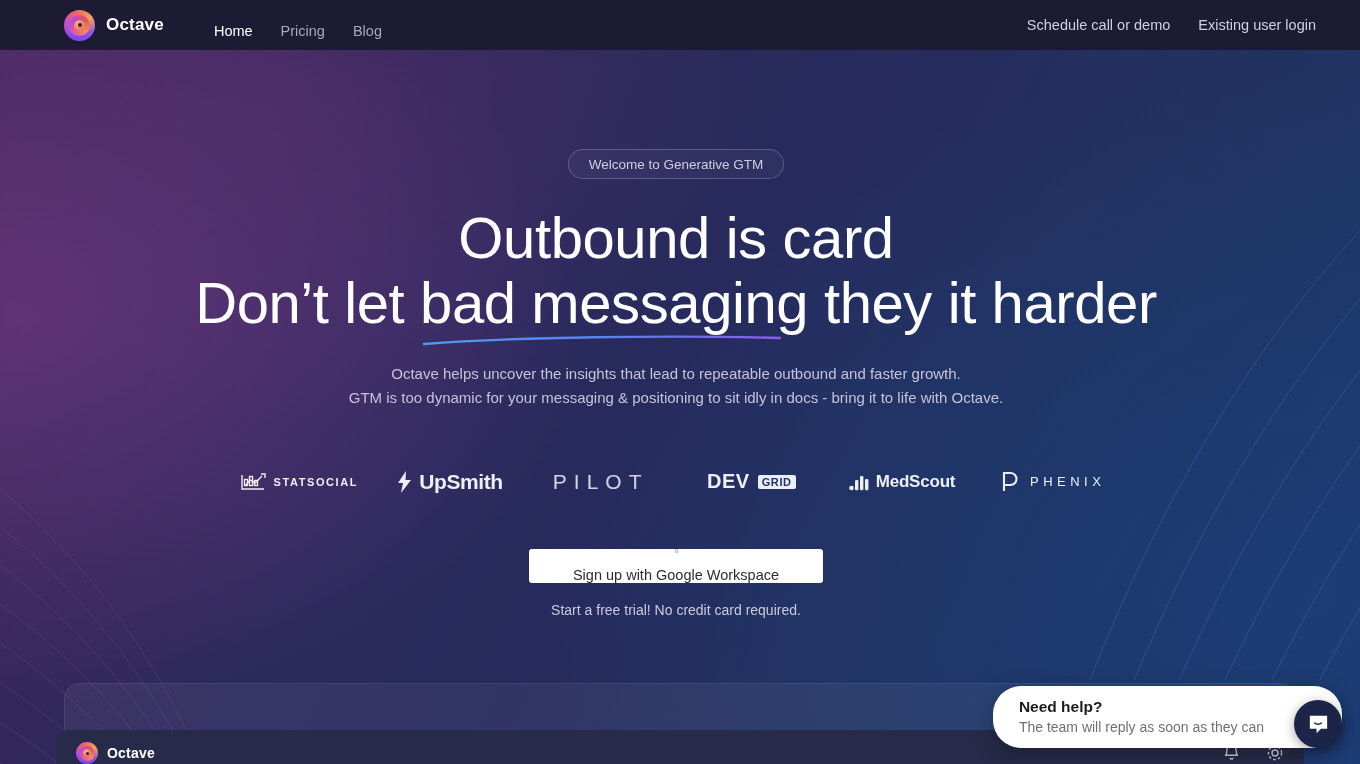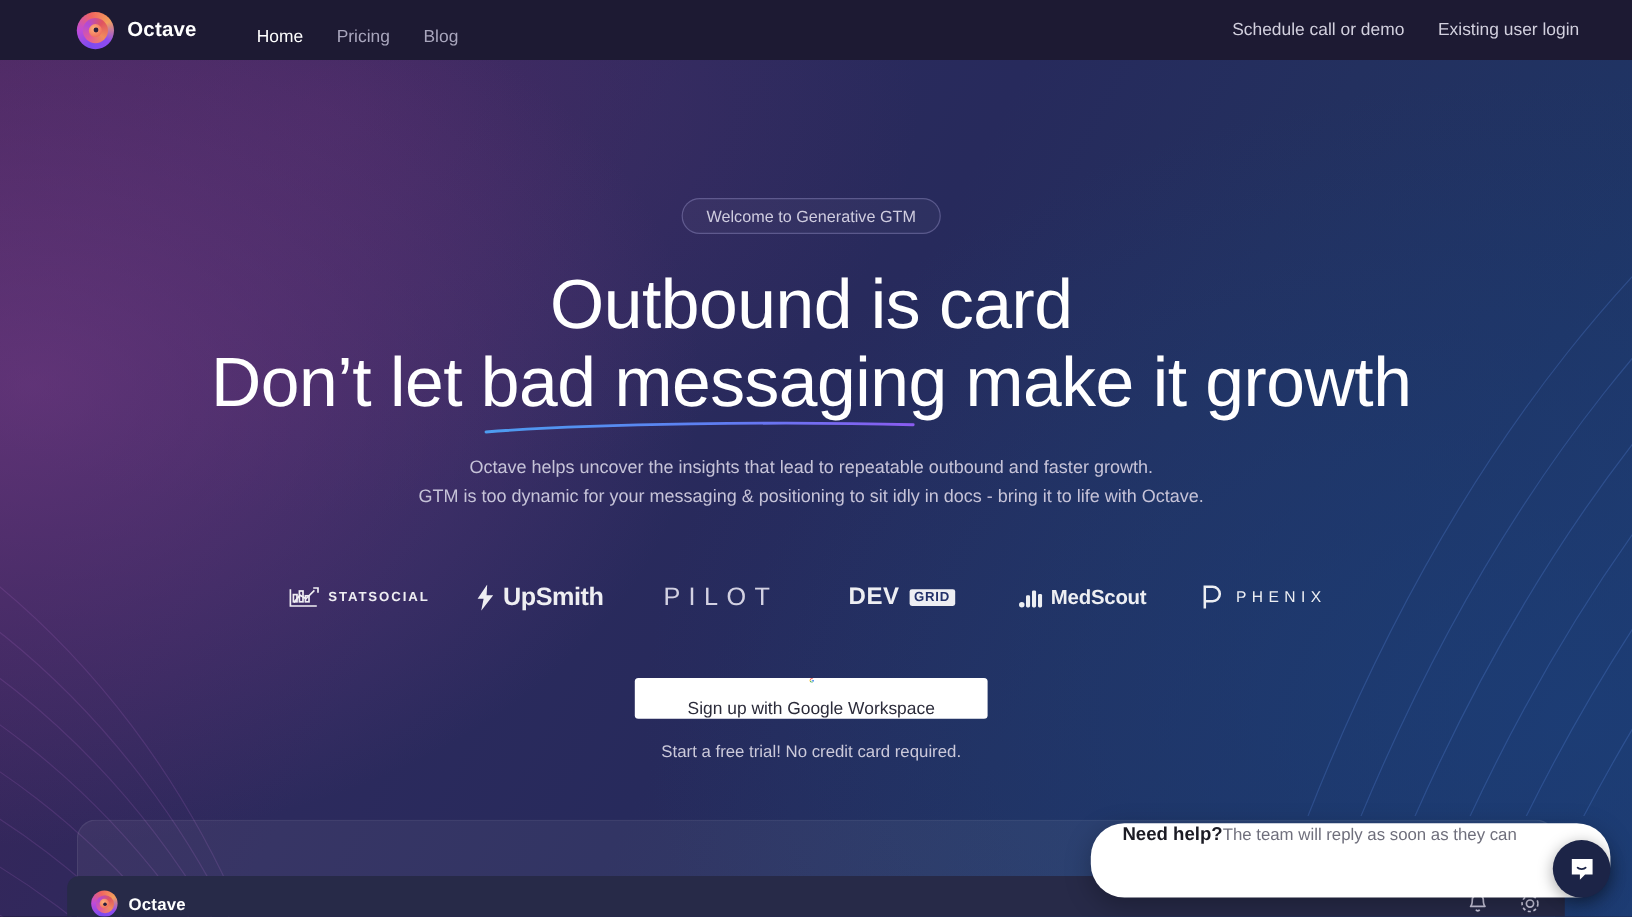--- a/index.html
+++ b/index.html
@@ -51,21 +51,21 @@
   .brand-name { color:#fff; font-size:17px; font-weight:bold; letter-spacing:.2px; }
 
   .nav-links { display:flex; align-items:center; gap:28px; margin-left:50px;margin-top:12px; }
   .nav-link { font-size:14.5px; color:#a9a6bd; text-decoration:none; cursor:pointer; }
   .nav-link.active { color:#ffffff; }
 
   .nav-right { margin-left:auto; margin-right:44px; display:flex; align-items:center; gap:28px; }
   .nav-right .nav-link { color:#d2d0de; font-size:14.5px; }
 
   
-  .hero { position:absolute; top:66px; left:0; width:1352px; text-align:center; z-index:10; }
+  .hero { position:absolute; top:50px; left:0; width:1352px; text-align:center; z-index:10; }
 
   .badge {
     display:inline-flex; align-items:center; justify-content:center;
     height:30px; padding:0 20px; margin-top:99px;
     border:1px solid rgba(150,145,200,.42);
     border-radius:16px;
     background:rgba(255,255,255,.035);
     color:#cfccdf; font-size:13.5px;
   }
 
@@ -142,21 +142,21 @@
   .preview-brand { display:flex; align-items:center; gap:9px; }
   .preview-brand .brand-name { font-size:14px; }
   .preview-actions { margin-left:auto; display:flex; align-items:center; gap:26px; }
 
   
   .intercom { position:absolute; right:18px; bottom:16px; z-index:60;
     display:flex; align-items:center; }
   .intercom-card {
     background:#ffffff; border-radius:28px;
     height:62px; padding:0 78px 0 26px;
-    display:flex; justify-content:center;
+    display:flex; flex-direction:column; justify-content:center;
     box-shadow:0 6px 22px rgba(0,0,0,.28);
   }
   .ic-title { color:#1b1b24; font-size:15.5px; font-weight:bold; line-height:1.35; }
   .ic-sub { color:#6f6f7c; font-size:14px; line-height:1.35; }
   .intercom-launcher {
     position:absolute; right:0px; bottom:0px;
     width:48px; height:48px; border-radius:50%;
     background:#1c2447;
     display:flex; align-items:center; justify-content:center;
     cursor:pointer;
@@ -227,21 +227,21 @@
       <span class="hl-line2">
         <span>Don’t let </span><span class="hl-underlined"><span>bad messaging</span><svg class="swash" viewBox="0 0 360 14" preserveAspectRatio="none">
               <defs>
                 <linearGradient id="swg" x1="0" y1="0" x2="1" y2="0">
                   <stop offset="0%" stop-color="#4d9df0"></stop>
                   <stop offset="55%" stop-color="#5f7df2"></stop>
                   <stop offset="100%" stop-color="#8a5cf0"></stop>
                 </linearGradient>
               </defs>
               <path d="M2,11 C90,4 250,2 358,5" fill="none" stroke="url(#swg)" stroke-width="2.4" stroke-linecap="round"></path>
-            </svg></span><span> make it growth</span>
+            </svg></span><span> they it harder</span>
       </span>
     </h1>
 
     <div class="sub">
       <div>Octave helps uncover the insights that lead to repeatable outbound and faster growth.</div>
       <div>GTM is too dynamic for your messaging &amp; positioning to sit idly in docs - bring it to life with Octave.</div>
     </div>
 
     
     <div class="logos">

